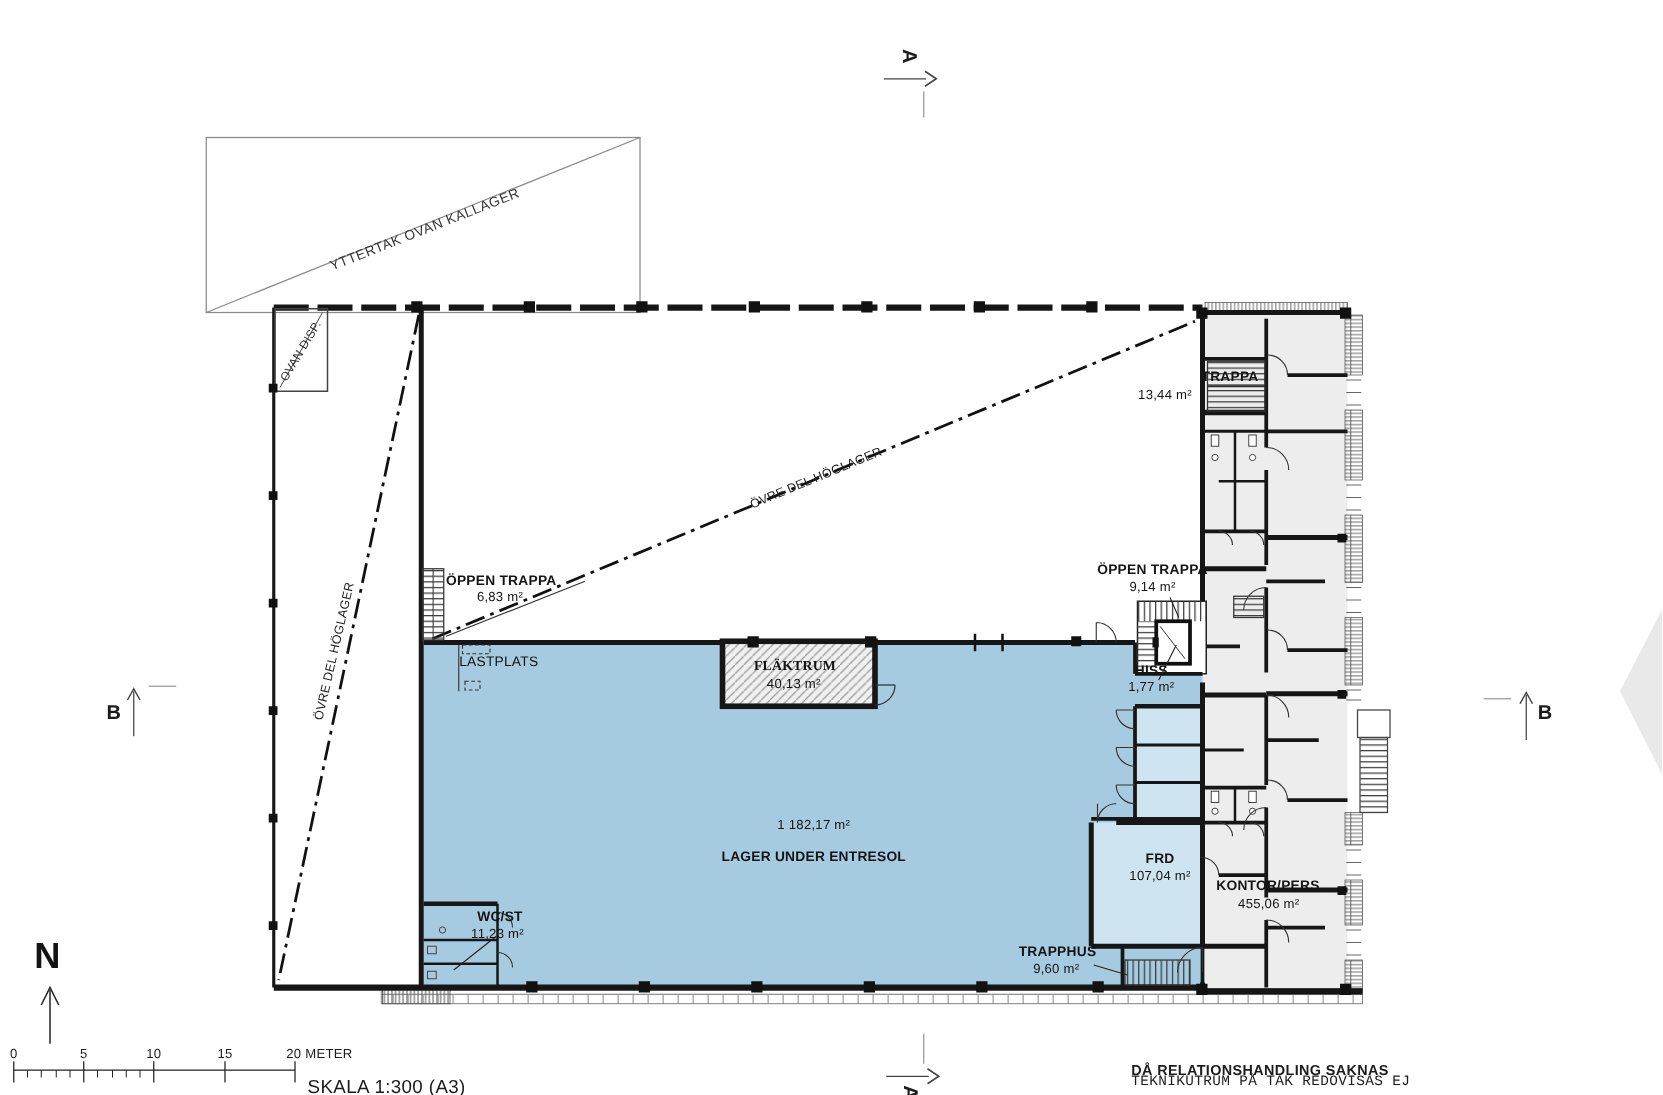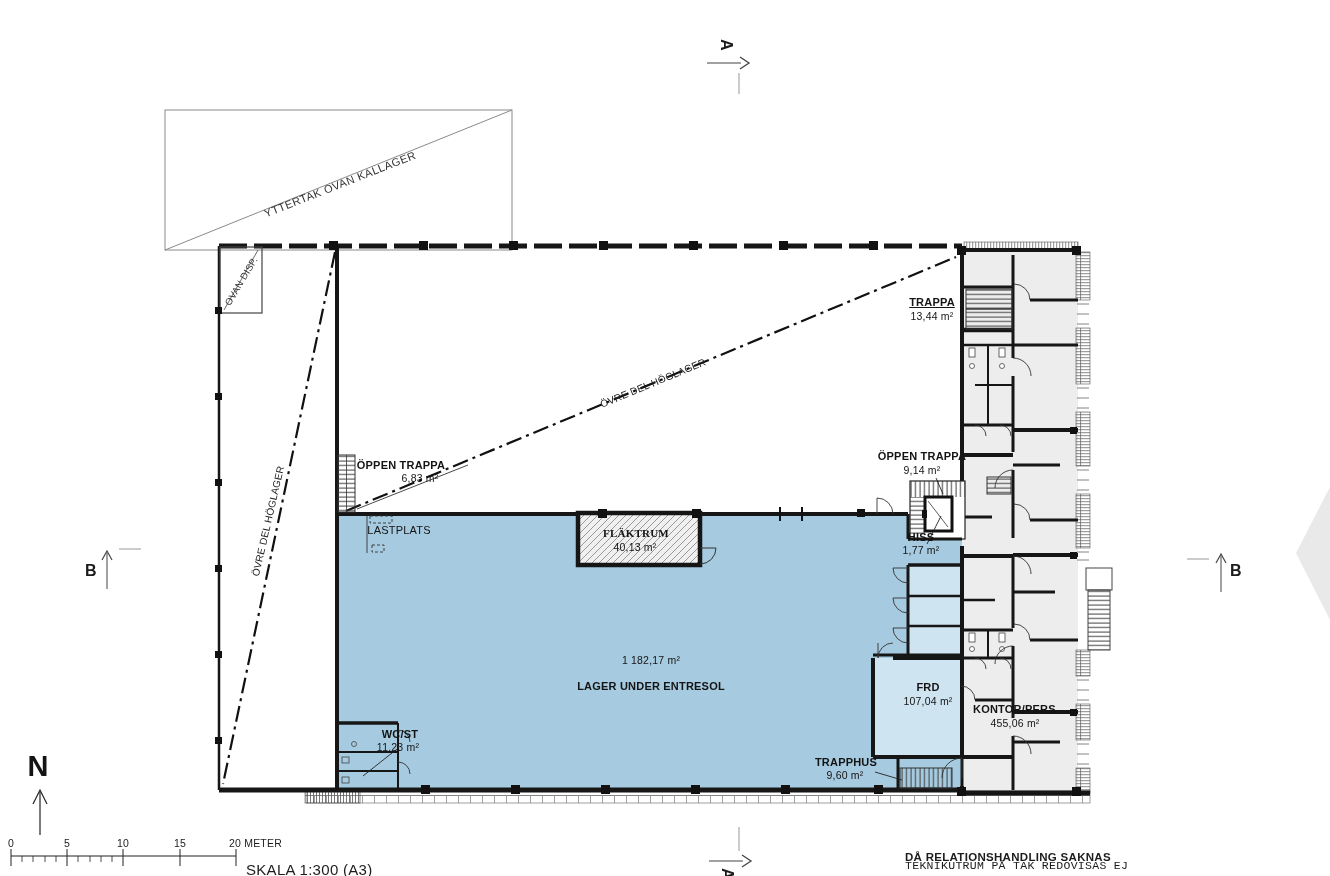--- a/index.html
+++ b/index.html
@@ -310,25 +310,25 @@
   </g>
 </svg>
 
 
 <div class="lbl thin rot" style="left:340px;top:184px;font-size:11px;color:#333;transform:translate(-50%,-50%) rotate(-21.5deg);letter-spacing:.5px;">YTTERTAK OVAN KALLAGER</div>
 <div class="lbl thin rot" style="left:241px;top:281px;font-size:9.5px;color:#333;transform:translate(-50%,-50%) rotate(-59deg);">OVAN DISP.</div>
 <div class="lbl thin rot" style="left:268px;top:521px;font-size:10px;color:#222;transform:translate(-50%,-50%) rotate(-77deg);">ÖVRE DEL HÖGLAGER</div>
 <div class="lbl thin rot" style="left:653px;top:383px;font-size:10px;color:#222;transform:translate(-50%,-50%) rotate(-22.5deg);">ÖVRE DEL HÖGLAGER</div>
 <div class="lbl" style="left:399px;top:530px;font-weight:500;font-size:11px;">LASTPLATS</div>
 
-<div class="lbl" style="left:932px;top:302px;text-decoration:underline;">TRAPPA</div>
+<div class="lbl" style="left:984px;top:302px;">TRAPPA</div>
 <div class="lbl area" style="left:932px;top:316px;">13,44 m²</div>
 
 <div class="lbl" style="left:401px;top:465px;">ÖPPEN TRAPPA</div>
-<div class="lbl area" style="left:420px;top:478px;text-align:center;">6,83 m²</div>
+<div class="lbl area" style="left:400px;top:478px;text-align:center;">6,83 m²</div>
 
 <div class="lbl" style="left:922px;top:456px;">ÖPPEN TRAPPA</div>
 <div class="lbl area" style="left:922px;top:470px;">9,14 m²</div>
 
 <div class="lbl" style="left:921px;top:537px;">HISS</div>
 <div class="lbl area" style="left:921px;top:550px;">1,77 m²</div>
 
 <div class="lbl" style="left:636px;top:533px;font-family:Liberation Serif, serif;">FLÄKTRUM</div>
 <div class="lbl area" style="left:635px;top:547px;">40,13 m²</div>
 

